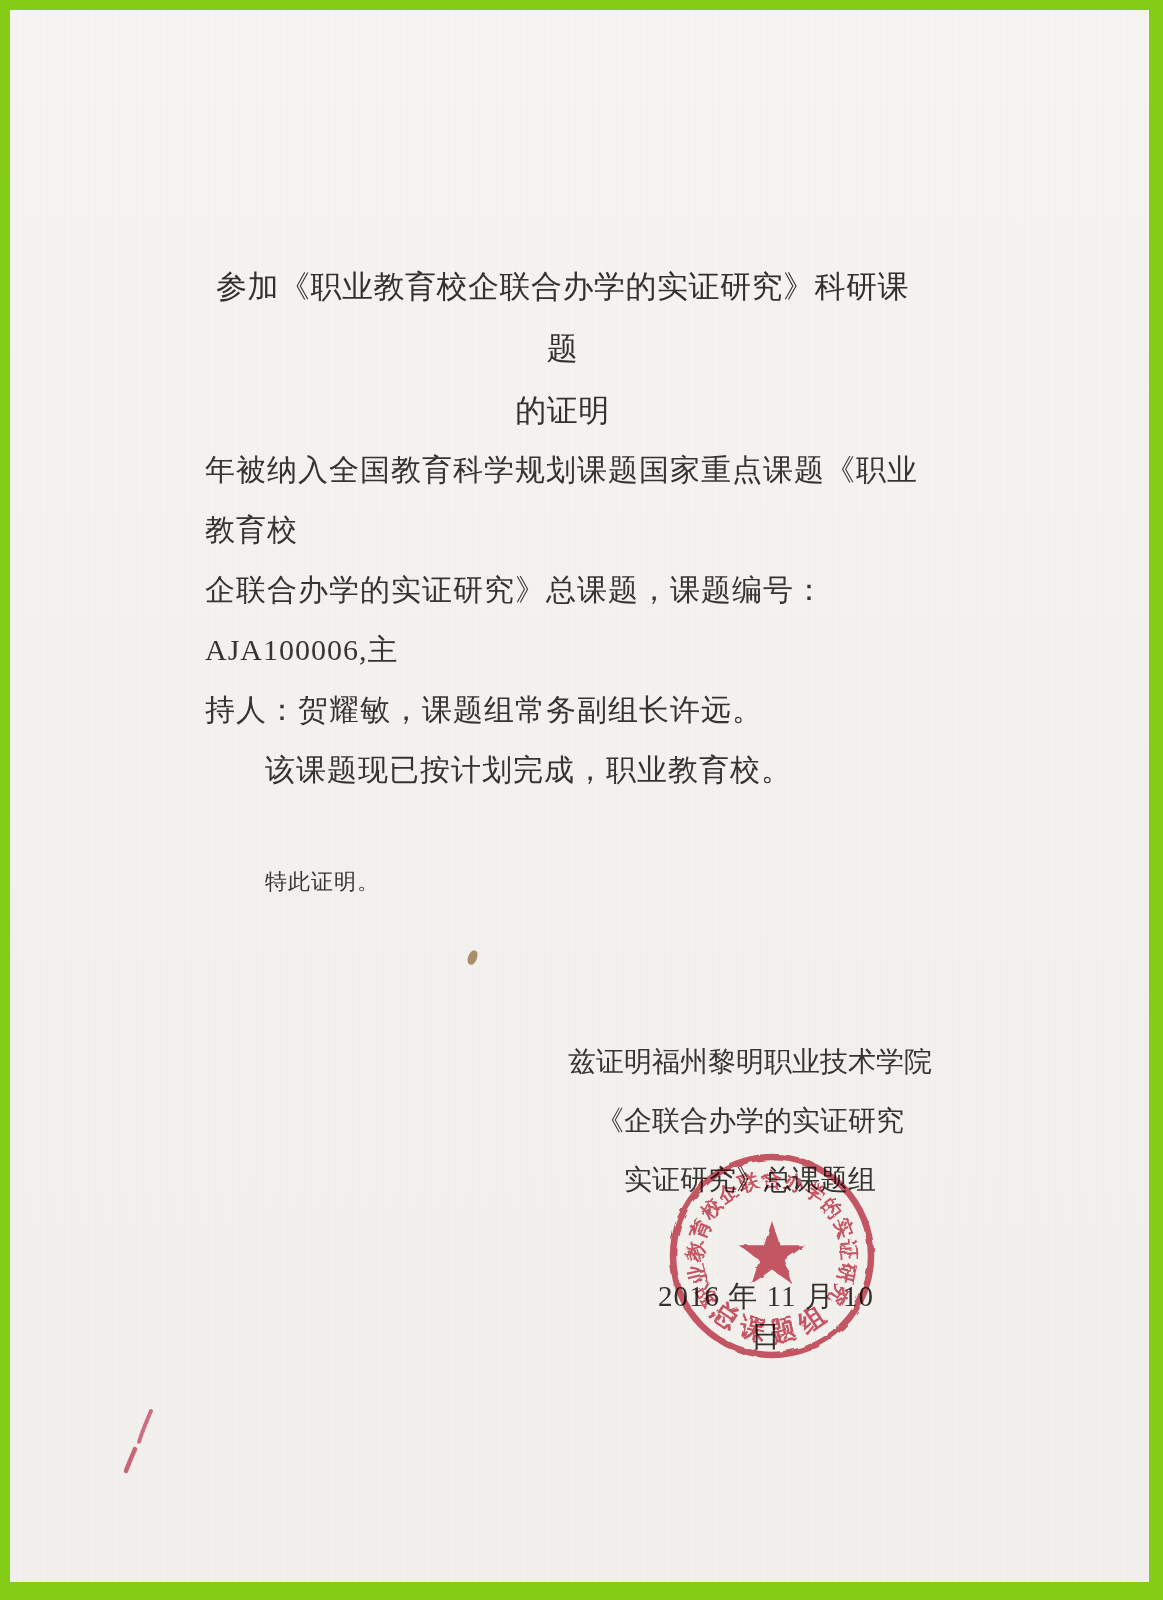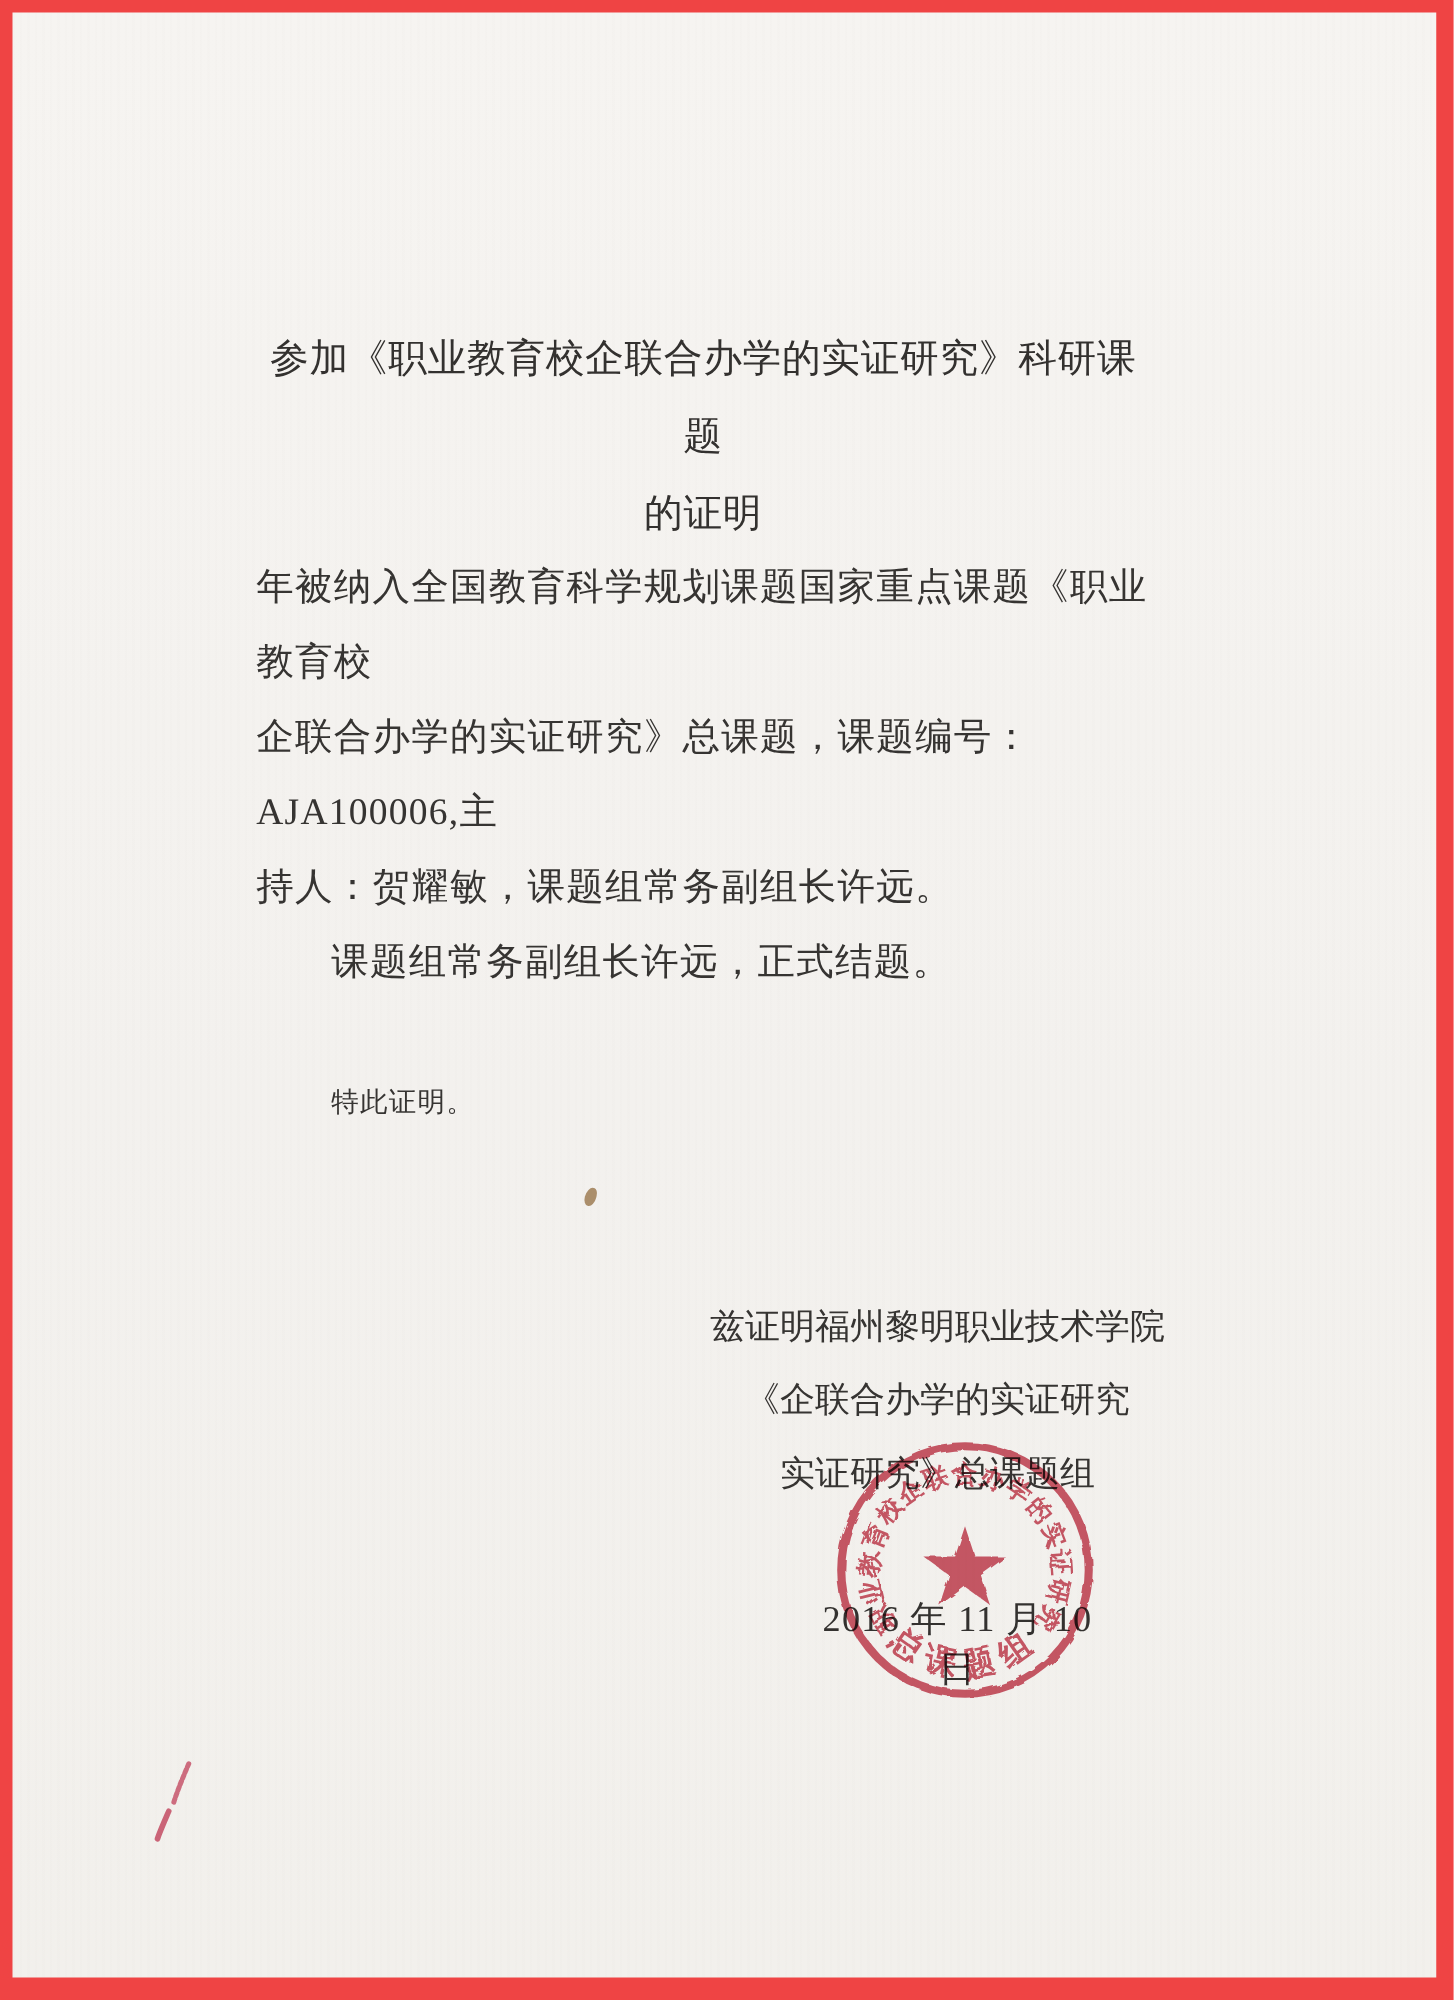--- a/index.html
+++ b/index.html
@@ -1,19 +1,19 @@
 <!DOCTYPE html>
 <html><head>
 <meta charset="utf-8">
 <style>
   html,body{margin:0;padding:0;background:#ffffff;}
   .scan{
     position:relative;
     width:1163px;height:1600px;
-    background:#ef4444;
+    background:#84cc16;
     overflow:hidden;
     font-family:"Liberation Serif","DejaVu Serif",serif;
     color:#343231;
   }
   .paper{
     position:absolute;
     left:10px;top:10px;right:14px;bottom:18px;
     background:
       repeating-linear-gradient(90deg, rgba(120,110,100,0.012) 0 2px, rgba(0,0,0,0) 2px 6px),
       linear-gradient(180deg,#f6f4f1 0%,#f3f1ee 55%,#f2f0ec 100%);
@@ -61,21 +61,21 @@
 
   <div class="doc-title">
     <div>参加《职业教育校企联合办学的实证研究》科研课题</div>
     <div>的证明</div>
   </div>
 
   <div class="body-block">
     <div>年被纳入全国教育科学规划课题国家重点课题《职业教育校</div>
     <div>企联合办学的实证研究》总课题，课题编号：AJA100006,主</div>
     <div>持人：贺耀敏，课题组常务副组长许远。</div>
-    <div class="indent">课题组常务副组长许远，正式结题。</div>
+    <div class="indent">该课题现已按计划完成，职业教育校。</div>
   </div>
 
   <div class="closing-line">特此证明。</div>
 
   <div class="signature-block">
     <div>兹证明福州黎明职业技术学院</div>
     <div>《企联合办学的实证研究</div>
     <div>实证研究》总课题组</div>
   </div>
 

